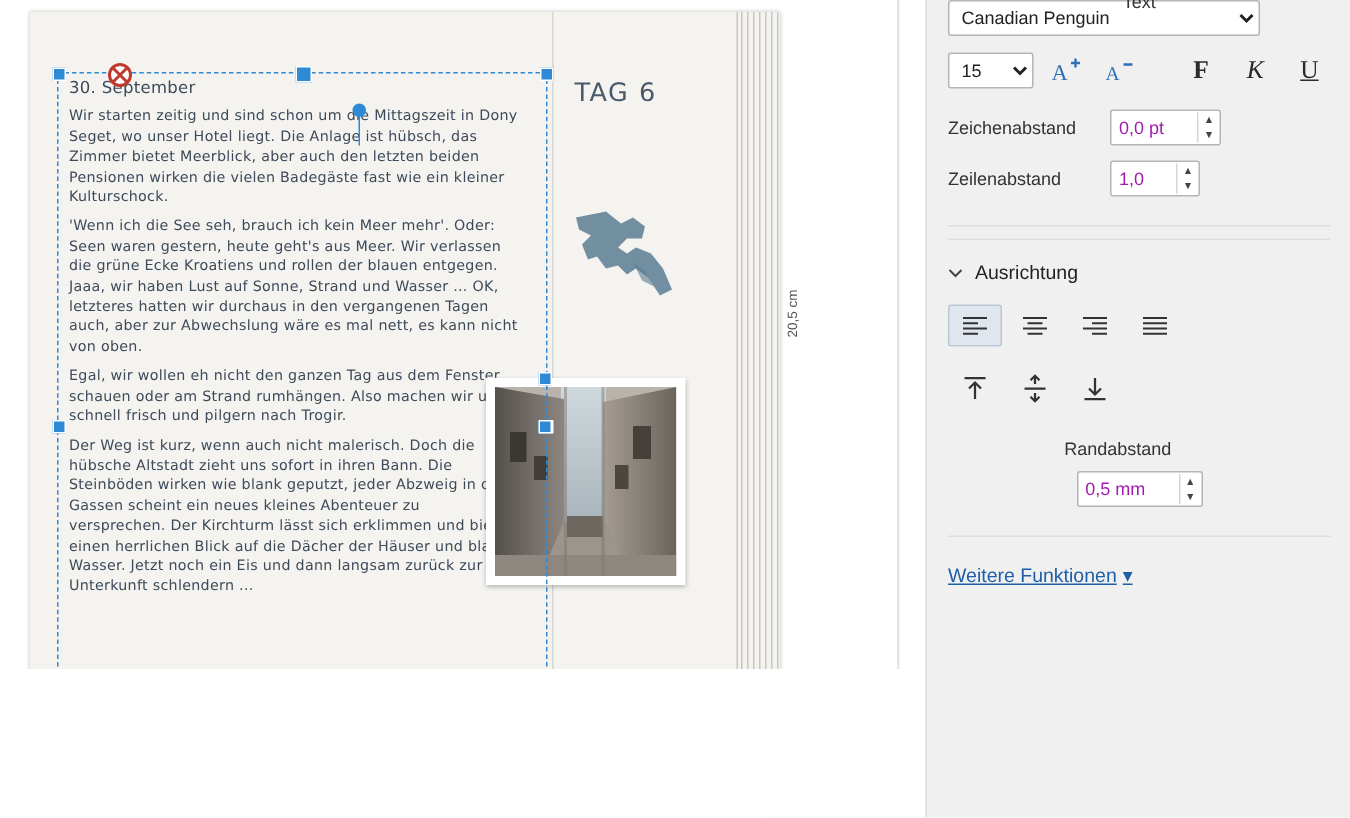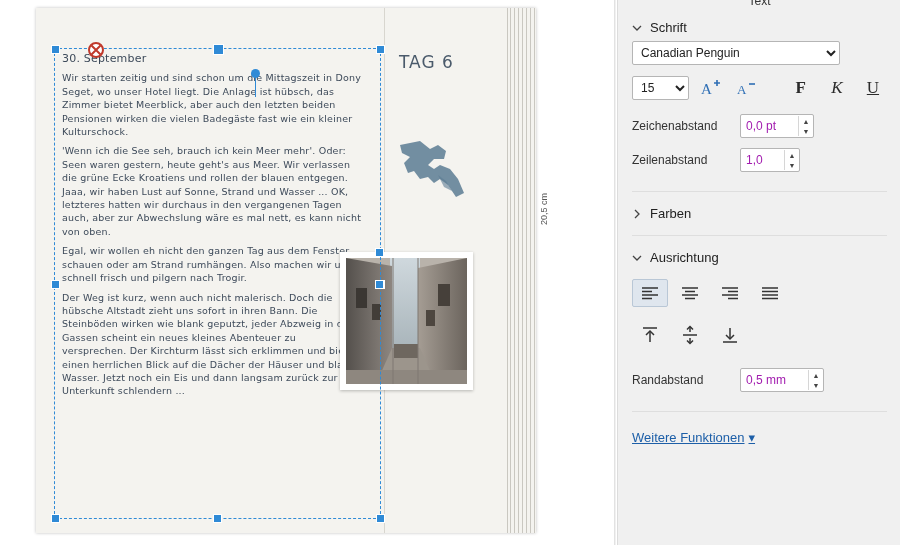--- a/index.html
+++ b/index.html
@@ -6,22 +6,22 @@
   body{
     width:900px;height:545px;overflow:hidden;
     background:#ffffff;
     font-family:"Liberation Sans", sans-serif;
     font-size:12px;color:#222;
   }
   .app{position:relative;width:900px;height:545px;}
 
   
   .canvas{
-    position:absolute;left:0;top:0;width:600px;height:545px;
-    background:#ffffff;overflow:hidden;margin-left:16px;
+    position:absolute;left:0;top:0;width:600px;height:446px;
+    background:#ffffff;overflow:hidden;
   }
   .page-shadow{
     position:absolute;left:20px;top:8px;width:500px;height:525px;
     background:#f3f2ee;
     box-shadow:0 0 3px rgba(0,0,0,0.25);
   }
   .page-paper{
     position:absolute;left:20px;top:8px;width:470px;height:525px;
     background:#f4f3ef;
   }
@@ -262,28 +262,20 @@
 
     <div class="canvas-scroll"></div>
 
   </div>
 
   <div class="panel">
 
     <div class="panel-title">Text</div>
 
     
-    <div class="section-head" style="margin-top:14px;">
-      <span class="chev">
-        <svg width="10" height="10" viewBox="0 0 10 10">
-            <path d="M1 3 L5 7 L9 3" fill="none" stroke="#444" stroke-width="1.3"></path>
-          </svg>
-      </span>
-      <span>Schrift</span>
-    </div>
 
     <select class="ui font-select">
       <option>Canadian Penguin</option>
     </select>
 
     <div class="row" style="margin-top:6px;">
       <select class="ui size-select">
         <option>15</option>
       </select>
       <div class="btn-ico big blue">
@@ -321,28 +313,20 @@
         <span class="arrows">
           <span>▲</span>
           <span>▼</span>
         </span>
       </div>
     </div>
 
     <div class="sep" style="margin-top:16px;"></div>
 
     
-    <div class="section-head">
-      <span class="chev">
-        <svg width="10" height="10" viewBox="0 0 10 10">
-            <path d="M3 1 L7 5 L3 9" fill="none" stroke="#444" stroke-width="1.3"></path>
-          </svg>
-      </span>
-      <span>Farben</span>
-    </div>
 
     <div class="sep"></div>
 
     
     <div class="section-head">
       <span class="chev">
         <svg width="10" height="10" viewBox="0 0 10 10">
             <path d="M1 3 L5 7 L9 3" fill="none" stroke="#444" stroke-width="1.3"></path>
           </svg>
       </span>
@@ -405,21 +389,21 @@
         <svg width="20" height="20" viewBox="0 0 20 20">
             <g stroke="#333" stroke-width="1.5" fill="none">
           <path d="M3 17h14"></path>
               <path d="M10 3v11"></path>
               <path d="M6 10l4 4 4-4"></path>
             </g>
           </svg>
       </div>
     </div>
 
-    <div class="row" style="margin-top:12px;">
+    <div class="row" style="margin-top:12px;flex-direction:column;">
       <span class="lbl" style="width:100px;">Randabstand</span>
       <div class="spin" style="width:82px;">
         <input style="width: 60px;" value="0,5 mm">
         <span class="arrows">
           <span>▲</span>
           <span>▼</span>
         </span>
       </div>
     </div>
 

